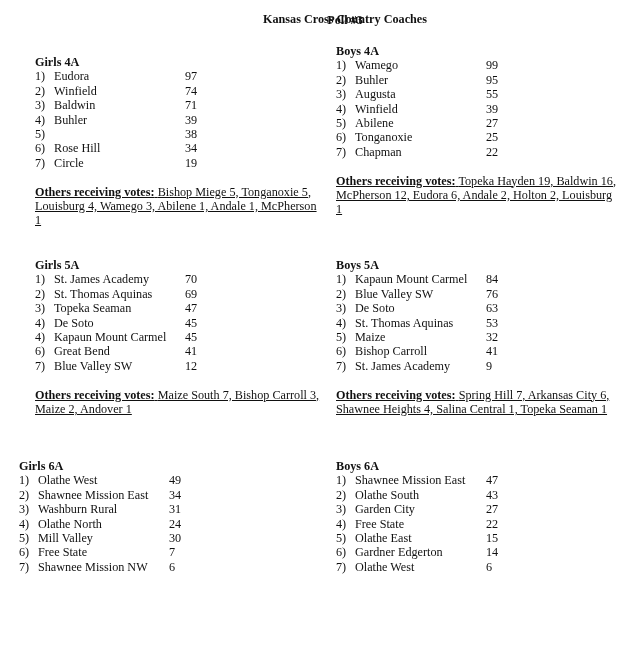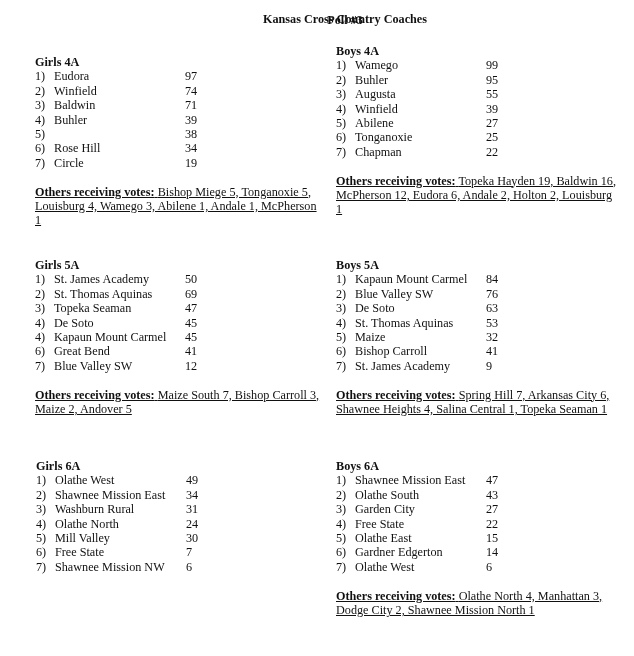--- a/index.html
+++ b/index.html
@@ -19,21 +19,21 @@
   .row { position: relative; height: 14.4px; white-space: nowrap; }
   .rank { position: absolute; left: 0; }
   .team { position: absolute; left: 19px; }
   .pts { position: absolute; left: 150px; }
   .others { margin-top: 14.4px; white-space: normal; text-decoration: underline; }
   .others b { font-weight: bold; }
   #girls4a { left: 35px; top: 55px; }
   #boys4a  { left: 336px; top: 44px; width: 280px; }
   #girls5a { left: 35px; top: 258px; }
   #boys5a  { left: 336px; top: 258px; width: 280px; }
-  #girls6a { left: 36px; top: 459px; }
+  #girls6a { left: 19px; top: 459px; }
   #boys6a  { left: 336px; top: 459px; width: 280px; }
 </style>
 </head>
 <body>
 
 <div class="title" id="title1">Kansas Cross Country Coaches</div>
 <div class="title" id="title2">Poll #3</div>
 
 <div class="section" id="girls4a">
     <div class="sec-head">Girls 4A</div>
@@ -110,21 +110,21 @@
       <span class="team">Chapman</span>
       <span class="pts">22</span>
     </div>
     <div class="others"><b>Others receiving votes:</b> <span>Topeka Hayden 19, Baldwin 16, McPherson 12, Eudora 6, Andale 2, Holton 2, Louisburg 1</span></div>
   </div>
 <div class="section" id="girls5a">
     <div class="sec-head">Girls 5A</div>
     <div class="row">
       <span class="rank">1)</span>
       <span class="team">St. James Academy</span>
-      <span class="pts">50</span>
+      <span class="pts">70</span>
     </div>
     <div class="row">
       <span class="rank">2)</span>
       <span class="team">St. Thomas Aquinas</span>
       <span class="pts">69</span>
     </div>
     <div class="row">
       <span class="rank">3)</span>
       <span class="team">Topeka Seaman</span>
       <span class="pts">47</span>
@@ -142,21 +142,21 @@
     <div class="row">
       <span class="rank">6)</span>
       <span class="team">Great Bend</span>
       <span class="pts">41</span>
     </div>
     <div class="row">
       <span class="rank">7)</span>
       <span class="team">Blue Valley SW</span>
       <span class="pts">12</span>
     </div>
-    <div class="others"><b>Others receiving votes:</b> <span>Maize South 7, Bishop Carroll 3, Maize 2, Andover 5</span></div>
+    <div class="others"><b>Others receiving votes:</b> <span>Maize South 7, Bishop Carroll 3, Maize 2, Andover 1</span></div>
   </div>
 <div class="section" id="boys5a">
     <div class="sec-head">Boys 5A</div>
     <div class="row">
       <span class="rank">1)</span>
       <span class="team">Kapaun Mount Carmel</span>
       <span class="pts">84</span>
     </div>
     <div class="row">
       <span class="rank">2)</span>
@@ -258,14 +258,13 @@
     <div class="row">
       <span class="rank">6)</span>
       <span class="team">Gardner Edgerton</span>
       <span class="pts">14</span>
     </div>
     <div class="row">
       <span class="rank">7)</span>
       <span class="team">Olathe West</span>
       <span class="pts">6</span>
     </div>
-    <div class="others"><b>Others receiving votes:</b> <span>Olathe North 4, Manhattan 3, Dodge City 2, Shawnee Mission North 1</span></div>
   </div>
 
 </body></html>

